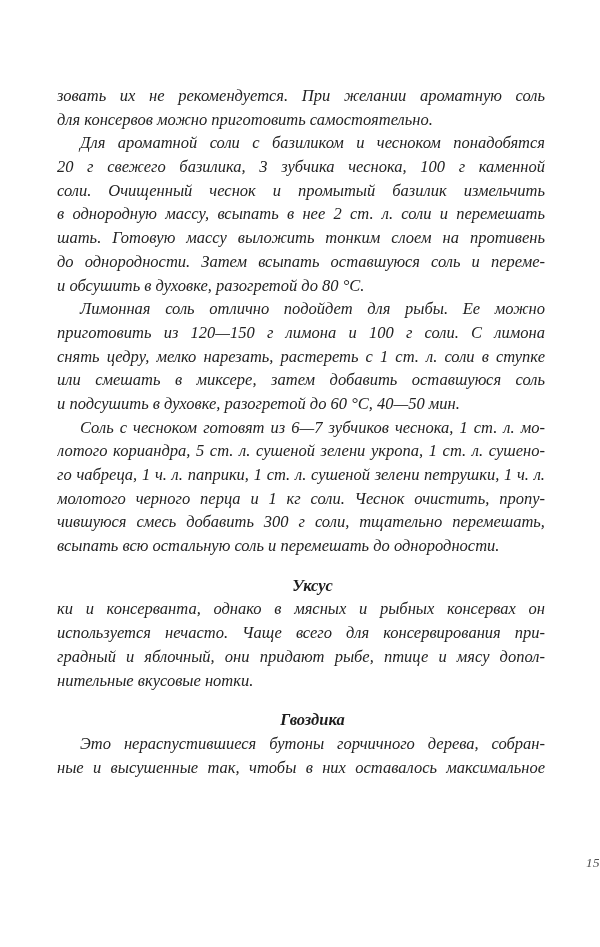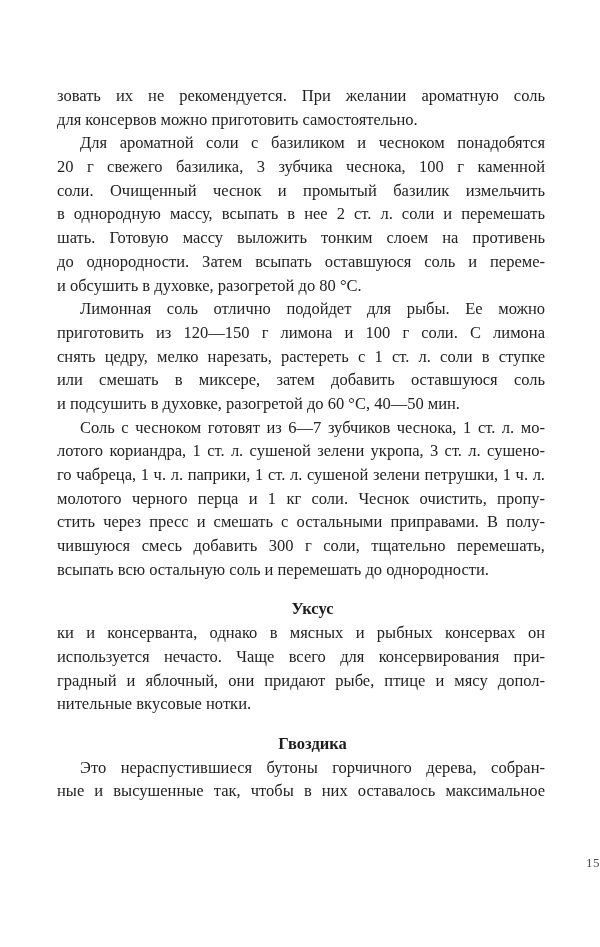--- a/index.html
+++ b/index.html
@@ -9,20 +9,21 @@
     height: 947px;
     background: #ffffff;
     font-family: "Liberation Serif", "DejaVu Serif", serif;
   }
   .book-page {
     position: relative;
     width: 600px;
     height: 947px;
     background: #ffffff;
     overflow: hidden;
+    font-style: italic;
   }
   .page-content {
     position: absolute;
     left: 57px;
     top: 84px;
     width: 488px;
     color: #222222;
     font-size: 16.5px;
   }
   .para { margin: 0; }
@@ -80,24 +81,23 @@
       </div>
       <div class="para">
         <div class="line first-indent">Лимонная соль отлично подойдет для рыбы. Ее можно</div>
         <div class="line">приготовить из 120—150 г лимона и 100 г соли. С лимона</div>
         <div class="line">снять цедру, мелко нарезать, растереть с 1 ст. л. соли в ступке</div>
         <div class="line">или смешать в миксере, затем добавить оставшуюся соль</div>
         <div class="line last">и подсушить в духовке, разогретой до 60 °C, 40—50 мин.</div>
       </div>
       <div class="para">
         <div class="line first-indent">Соль с чесноком готовят из 6—7 зубчиков чеснока, 1 ст. л. мо-</div>
-        <div class="line">лотого кориандра, 1 ст. л. сушеной зелени укропа, 3 ст. л. сушено-</div>
+        <div class="line">лотого кориандра, 5 ст. л. сушеной зелени укропа, 1 ст. л. сушено-</div>
         <div class="line">го чабреца, 1 ч. л. паприки, 1 ст. л. сушеной зелени петрушки, 1 ч. л.</div>
         <div class="line">молотого черного перца и 1 кг соли. Чеснок очистить, пропу-</div>
-        <div class="line">стить через пресс и смешать с остальными приправами. В полу-</div>
         <div class="line">чившуюся смесь добавить 300 г соли, тщательно перемешать,</div>
         <div class="line last">всыпать всю остальную соль и перемешать до однородности.</div>
       </div>
       <div class="heading">Уксус</div>
       <div class="para">
         <div class="line">ки и консерванта, однако в мясных и рыбных консервах он</div>
         <div class="line">используется нечасто. Чаще всего для консервирования при-</div>
         <div class="line">градный и яблочный, они придают рыбе, птице и мясу допол-</div>
         <div class="line last">нительные вкусовые нотки.</div>
       </div>

